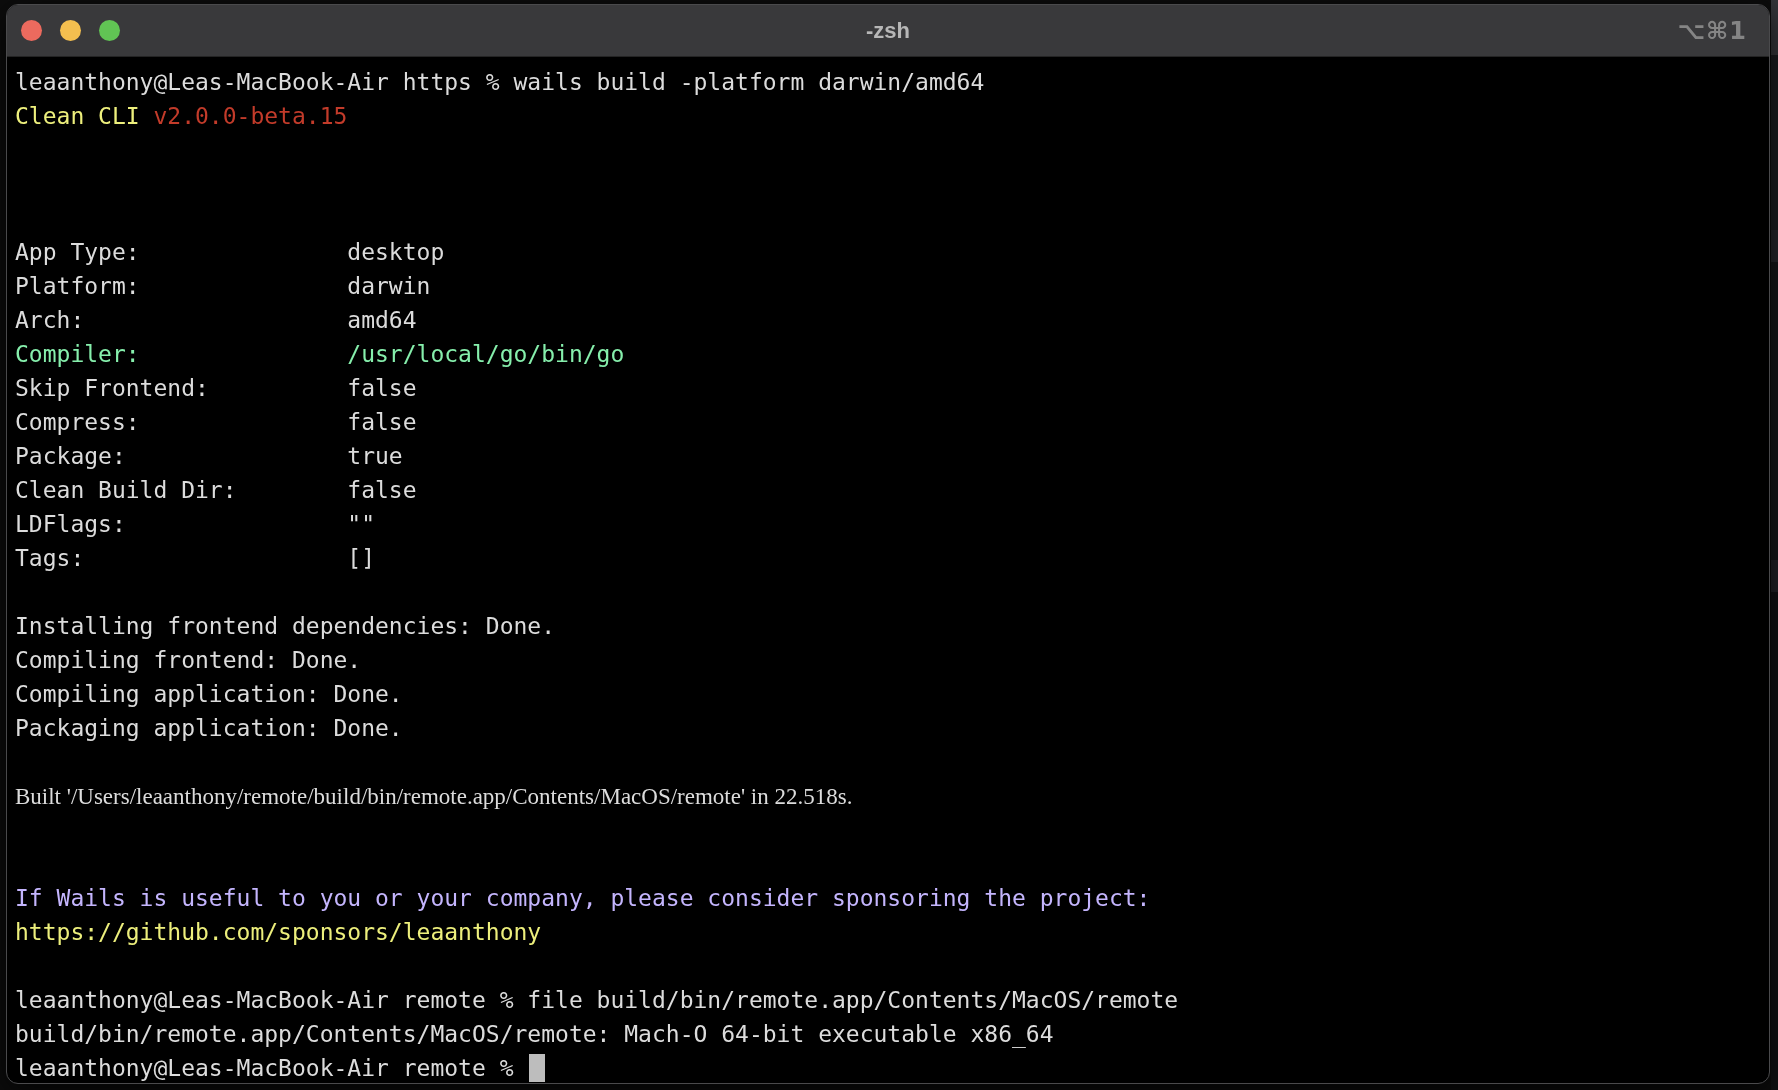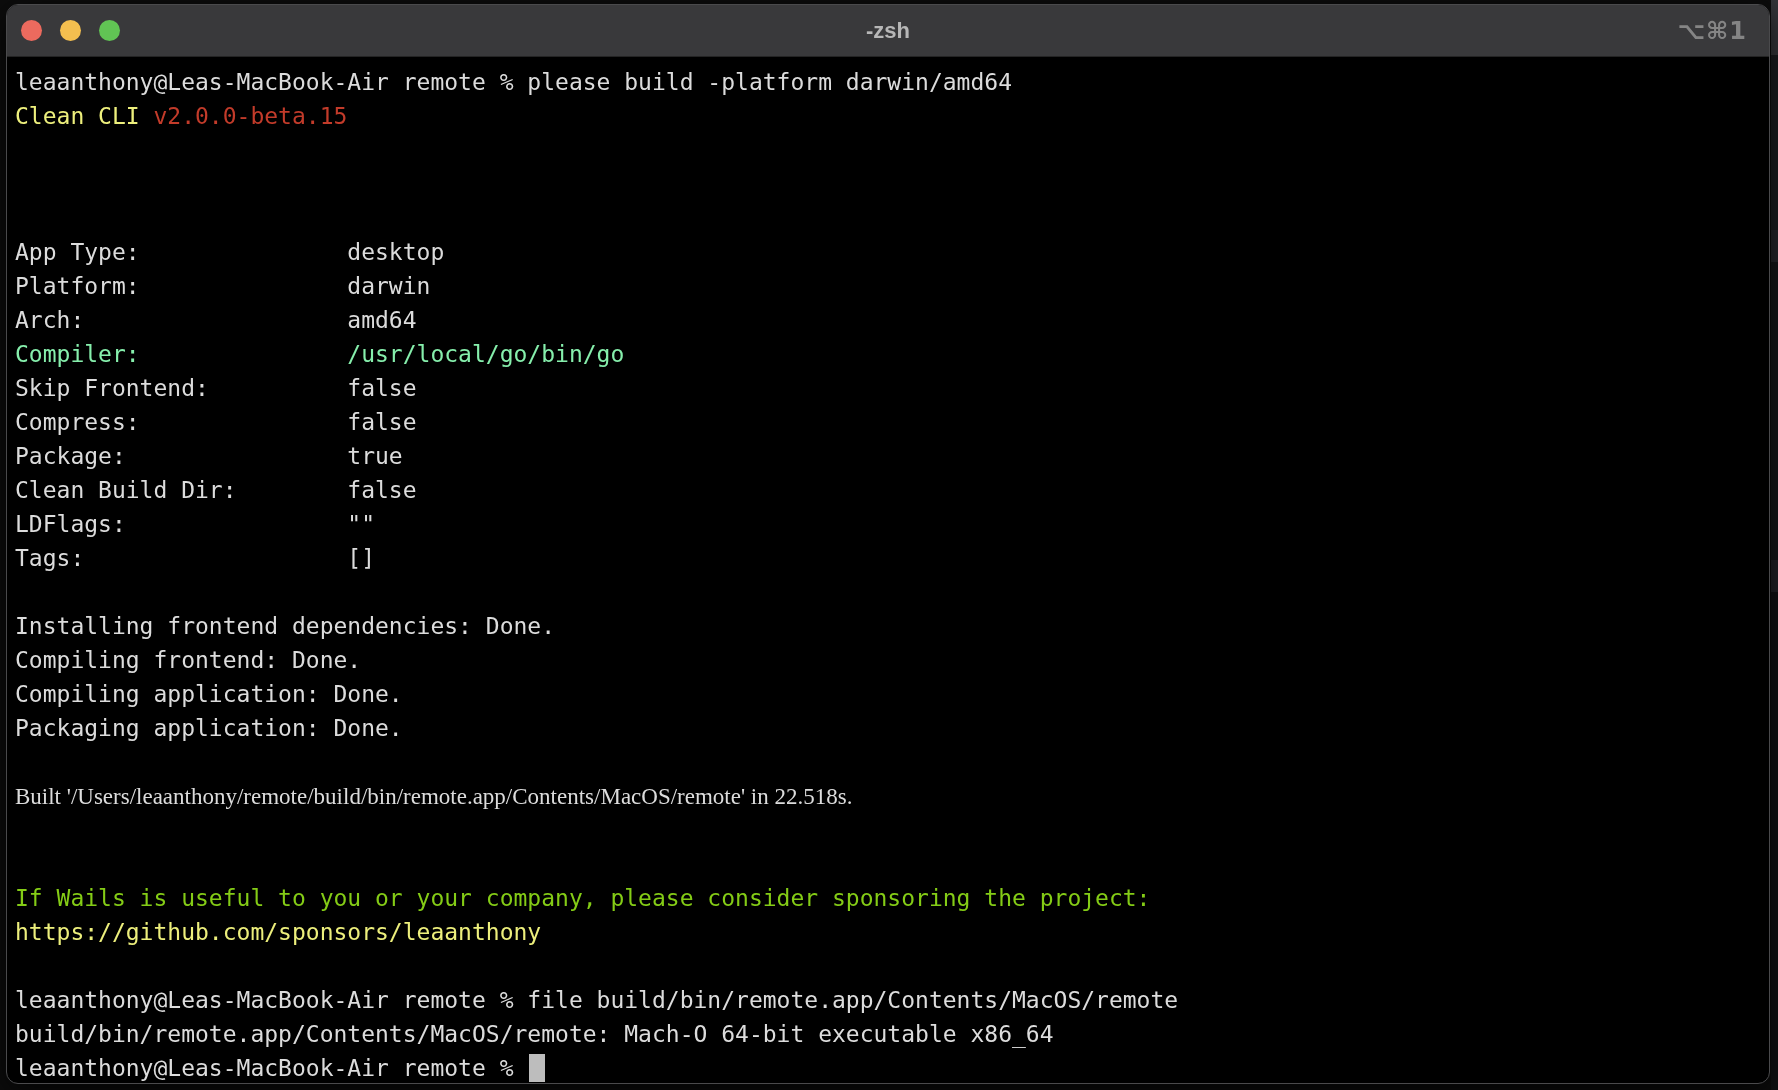--- a/index.html
+++ b/index.html
@@ -118,21 +118,21 @@
   <div class="titlebar">
     <div class="lights">
       <button class="light red"></button>
       <button class="light yellow"></button>
       <button class="light green"></button>
     </div>
     <div class="title">-zsh</div>
     <div class="shortcut">⌥⌘1</div>
   </div>
   <div class="screen">
-      <div class="term-line"><span style="color: rgb(220, 220, 220);">leaanthony@Leas-MacBook-Air remote % please build -platform darwin/amd64</span></div>
+      <div class="term-line"><span style="color: rgb(220, 220, 220);">leaanthony@Leas-MacBook-Air https % wails build -platform darwin/amd64</span></div>
       <div class="term-line"><span style="color: rgb(237, 239, 124);">Clean CLI </span><span style="color: rgb(194, 59, 42);">v2.0.0-beta.15</span></div>
       <div class="term-line"></div>
       <div class="term-line"></div>
       <div class="term-line"></div>
       <div class="term-line"><span style="color: rgb(220, 220, 220);">App Type:               desktop</span></div>
       <div class="term-line"><span style="color: rgb(220, 220, 220);">Platform:               darwin</span></div>
       <div class="term-line"><span style="color: rgb(220, 220, 220);">Arch:                   amd64</span></div>
       <div class="term-line"><span style="color: #86efac;">Compiler:               /usr/local/go/bin/go</span></div>
       <div class="term-line"><span style="color: rgb(220, 220, 220);">Skip Frontend:          false</span></div>
       <div class="term-line"><span style="color: rgb(220, 220, 220);">Compress:               false</span></div>
@@ -142,20 +142,20 @@
       <div class="term-line"><span style="color: rgb(220, 220, 220);">Tags:                   []</span></div>
       <div class="term-line"></div>
       <div class="term-line"><span style="color: rgb(220, 220, 220);">Installing frontend dependencies: Done.</span></div>
       <div class="term-line"><span style="color: rgb(220, 220, 220);">Compiling frontend: Done.</span></div>
       <div class="term-line"><span style="color: rgb(220, 220, 220);">Compiling application: Done.</span></div>
       <div class="term-line"><span style="color: rgb(220, 220, 220);">Packaging application: Done.</span></div>
       <div class="term-line"></div>
       <div class="term-line"><span style="color: rgb(220, 220, 220); font-family: Liberation Serif, serif;">Built '/Users/leaanthony/remote/build/bin/remote.app/Contents/MacOS/remote' in 22.518s.</span></div>
       <div class="term-line"></div>
       <div class="term-line"></div>
-      <div class="term-line"><span style="color: #84cc16; margin-top: 32px;">If Wails is useful to you or your company, please consider sponsoring the project:</span></div>
+      <div class="term-line"><span style="color: #c4b5fd; margin-top: 32px;">If Wails is useful to you or your company, please consider sponsoring the project:</span></div>
       <div class="term-line"><span style="color: rgb(237, 239, 124);">https://github.com/sponsors/leaanthony</span></div>
       <div class="term-line"></div>
       <div class="term-line"><span style="color: rgb(220, 220, 220); margin-top: 23px;">leaanthony@Leas-MacBook-Air remote % file build/bin/remote.app/Contents/MacOS/remote</span></div>
       <div class="term-line"><span style="color: rgb(220, 220, 220);">build/bin/remote.app/Contents/MacOS/remote: Mach-O 64-bit executable x86_64</span></div>
       <div class="term-line"><span style="color: rgb(220, 220, 220);">leaanthony@Leas-MacBook-Air remote % </span><span class="cursor" style="background: rgb(189, 189, 189);"></span></div>
     </div>
 </div>
 
 </body></html>

